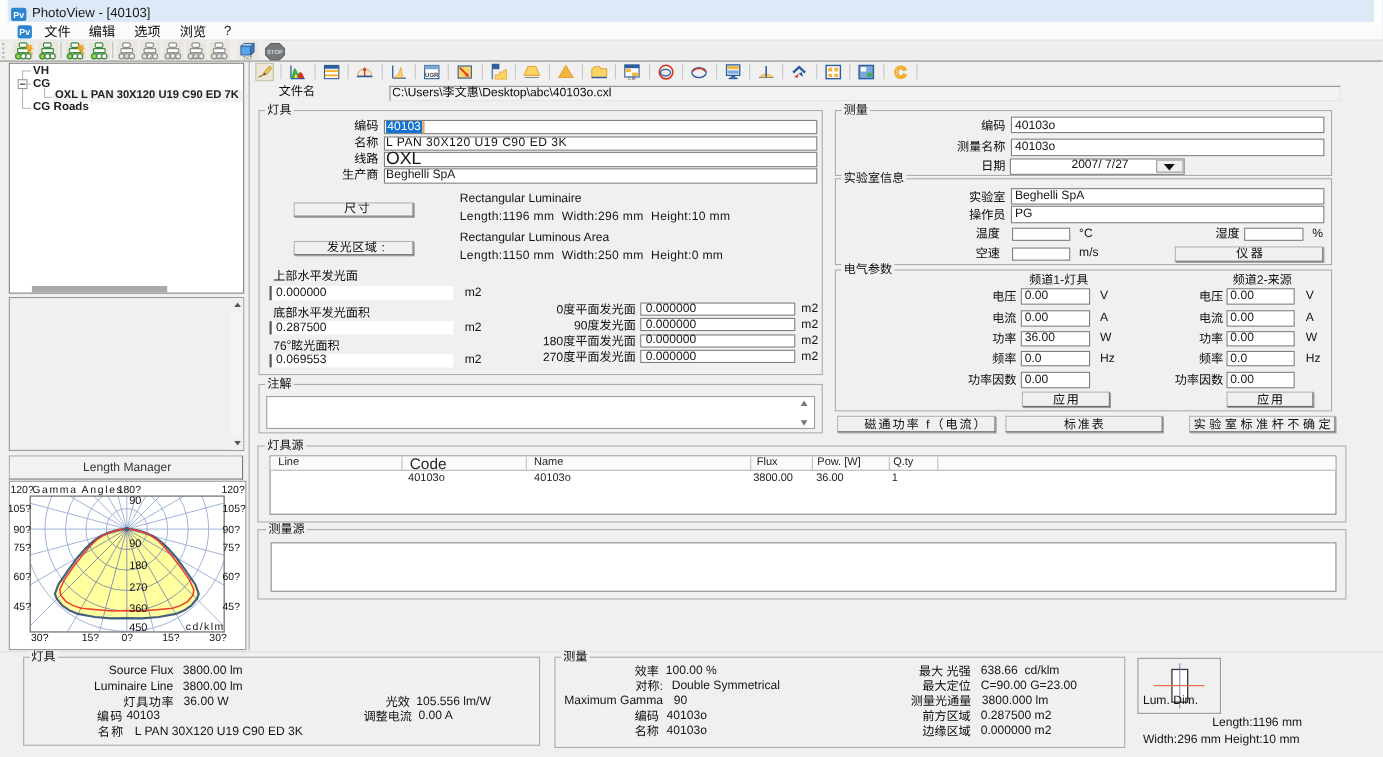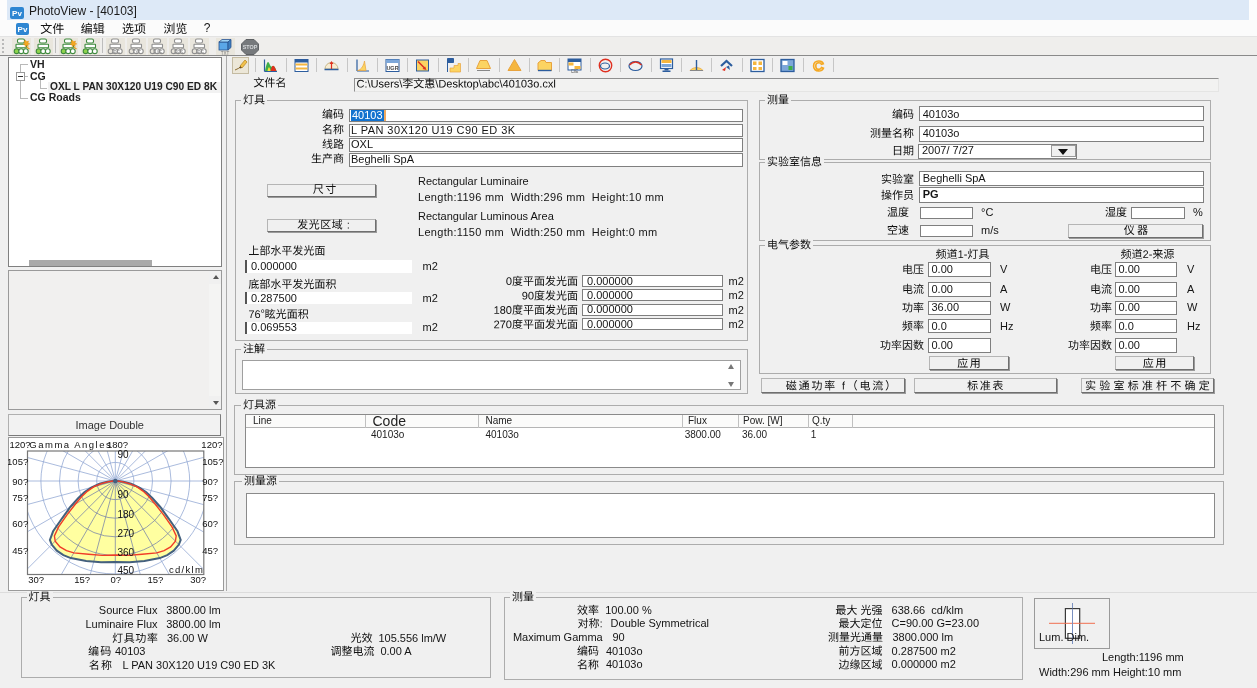--- a/index.html
+++ b/index.html
@@ -111,31 +111,31 @@
 <div style="position:absolute;left:20px;top:64px;width:8px;height:1px;background:#b9b9b9"></div>
 <div style="position:absolute;left:24px;top:75.5px;width:4px;height:1px;background:#b9b9b9"></div>
 <div style="position:absolute;left:16px;top:71.5px;width:9px;height:9px;background:#fff;border:1px solid #9a9a9a"></div>
 <div style="position:absolute;left:18px;top:75.5px;width:5px;height:1px;background:#333"></div>
 <div style="position:absolute;left:40px;top:79.5px;width:1px;height:8px;background:#b9b9b9"></div>
 <div style="position:absolute;left:40px;top:87.5px;width:7px;height:1px;background:#b9b9b9"></div>
 <div style="position:absolute;left:20px;top:97.5px;width:8px;height:1px;background:#b9b9b9"></div>
 <div style="position:absolute;left:48px;top:82px;width:173px;height:11px;background:#f2f2f2"></div>
 <div style="position:absolute;left:30.0px;top:59.1px;font-size:10.5px;font-weight:bold;color:#222;white-space:pre;line-height:10.5px;">VH</div>
 <div style="position:absolute;left:30.0px;top:70.6px;font-size:10.5px;font-weight:bold;color:#222;white-space:pre;line-height:10.5px;">CG</div>
-<div style="position:absolute;left:50.0px;top:82.4px;font-size:10.2px;font-weight:bold;color:#222;white-space:pre;line-height:10.2px;">OXL L PAN 30X120 U19 C90 ED 8K</div>
+<div style="position:absolute;left:50.0px;top:82.4px;font-size:10.2px;font-weight:bold;color:#222;white-space:pre;line-height:10.2px;">OXL L PAN 30X120 U19 C90 ED 7K</div>
 <div style="position:absolute;left:30.0px;top:92.1px;font-size:10.5px;font-weight:bold;color:#222;white-space:pre;line-height:10.5px;">CG Roads</div>
 <div style="position:absolute;left:29px;top:259.5px;width:123px;height:6px;background:#a9a9a9"></div>
 <div style="position:absolute;left:8px;top:270px;width:214px;height:140px;background:#f1f0ef;border:1px solid #9a9a9a"></div>
 <div style="position:absolute;left:209px;top:271px;width:12px;height:138px;background:#f4f4f3"></div>
 <div style="position:absolute;left:209px;top:271px;width:12px;height:13px;background:#f0f0f0"></div>
 <div style="position:absolute;left:212.5px;top:275px;width:0;height:0;border-left:3px solid transparent;border-right:3px solid transparent;border-bottom:4px solid #555"></div>
 <div style="position:absolute;left:209px;top:396px;width:12px;height:13px;background:#f0f0f0"></div>
 <div style="position:absolute;left:212.5px;top:401px;width:0;height:0;border-left:3px solid transparent;border-right:3px solid transparent;border-top:4px solid #555"></div>
 <div style="position:absolute;left:8px;top:414px;width:213px;height:22px;background:#f2f2f2;border:1px solid #b0b0b0;border-right-color:#7a7a7a;border-bottom-color:#7a7a7a"></div>
-<div style="position:absolute;left:75.5px;top:419.7px;font-size:11px;font-weight:normal;color:#333;white-space:pre;line-height:11px;">Image Double</div>
+<div style="position:absolute;left:75.5px;top:419.7px;font-size:11px;font-weight:normal;color:#333;white-space:pre;line-height:11px;">Length Manager</div>
 <div style="position:absolute;left:8px;top:437px;width:216px;height:153.5px;background:#fff;border:1px solid #9a9a9a"></div>
 <svg width="216" height="151" viewBox="0 0 216 151" style="position:absolute;left:8px;top:437px">
     <clipPath id="cb">
       <rect x="19.5" y="14" width="176.3" height="123.5"></rect>
     </clipPath>
     <clipPath id="cl">
       <path d="M109.8 44.0 L115.3 44.7 L123.1 46.8 L131.4 50.5 L138.3 55.3 L144.5 61.3 L152.3 70.0 L160.5 81.3 L169.5 94.3 L172.7 102.9 L170.9 107.6 L165.8 113.7 L159.2 118.1 L151.8 121.1 L136.4 123.9 L121.6 125.2 L107.3 125.0 L93.0 125.2 L78.2 123.9 L62.8 121.1 L55.4 118.1 L48.8 113.7 L43.7 107.6 L41.9 102.9 L45.1 94.3 L54.1 81.3 L62.3 70.0 L70.1 61.3 L76.3 55.3 L83.2 50.5 L91.5 46.8 L99.3 44.7 L104.8 44.0 Z"></path>
     </clipPath>
     <g clip-path="url(#cb)">
       <g stroke="#94aad4" stroke-width="0.8">
@@ -360,21 +360,21 @@
 <div style="position:absolute;left:235px;top:100px;width:513px;height:241px;border:1px solid #acacac;box-sizing:border-box"></div>
 <div style="position:absolute;left:241px;top:95px;width:26.0px;height:9px;background:#f0f0f0"></div>
 <div style="position:absolute;left:348.5px;top:108.6px;width:394.5px;height:13.5px;background:#fff;border:1px solid #7f7f7f"></div>
 <div style="position:absolute;left:348.5px;top:123.8px;width:394.5px;height:13.5px;background:#fff;border:1px solid #7f7f7f"></div>
 <div style="position:absolute;left:348.5px;top:138.4px;width:394.5px;height:13.5px;background:#fff;border:1px solid #7f7f7f"></div>
 <div style="position:absolute;left:348.5px;top:153px;width:394.5px;height:13.5px;background:#fff;border:1px solid #7f7f7f"></div>
 <div style="position:absolute;left:351px;top:109.7px;width:32.58837890625px;height:11px;background:#1272cf"></div>
 <div style="position:absolute;left:383.58837890625px;top:109.7px;width:2px;height:11px;background:#efa95f"></div>
 <div style="position:absolute;left:352.0px;top:109.7px;font-size:11px;font-weight:normal;color:#fff;white-space:pre;line-height:11px;">40103</div>
 <div style="position:absolute;left:351.0px;top:124.7px;font-size:11px;font-weight:normal;color:#141414;white-space:pre;line-height:11px;letter-spacing:0.45px;">L PAN 30X120 U19 C90 ED 3K</div>
-<div style="position:absolute;left:351.0px;top:139.2px;font-size:11px;font-weight:normal;color:#141414;white-space:pre;line-height:11px;">OXL</div>
+<div style="position:absolute;left:351.0px;top:139.2px;font-size:16px;font-weight:normal;color:#141414;white-space:pre;line-height:11px;">OXL</div>
 <div style="position:absolute;left:351.0px;top:153.7px;font-size:11px;font-weight:normal;color:#141414;white-space:pre;line-height:11px;">Beghelli SpA</div>
 <div style="position:absolute;left:267px;top:183.5px;width:109px;height:13px;background:#f0f0f0;border:1px solid #b5b5b5;border-right-color:#6f6f6f;border-bottom-color:#6f6f6f;box-shadow:1px 1px 0 #9a9a9a;box-sizing:border-box"></div>
 <div style="position:absolute;left:267px;top:219px;width:109px;height:13px;background:#f0f0f0;border:1px solid #b5b5b5;border-right-color:#6f6f6f;border-bottom-color:#6f6f6f;box-shadow:1px 1px 0 #9a9a9a;box-sizing:border-box"></div>
 <div style="position:absolute;left:418.0px;top:176.2px;font-size:11px;font-weight:normal;color:#141414;white-space:pre;line-height:11px;">Rectangular Luminaire</div>
 <div style="position:absolute;left:418.0px;top:191.7px;font-size:11px;font-weight:normal;color:#141414;white-space:pre;line-height:11px;letter-spacing:0.3px;">Length:1196 mm  Width:296 mm  Height:10 mm</div>
 <div style="position:absolute;left:418.0px;top:210.7px;font-size:11px;font-weight:normal;color:#141414;white-space:pre;line-height:11px;text-align:center;">Rectangular Luminous Area</div>
 <div style="position:absolute;left:418.0px;top:226.7px;font-size:11px;font-weight:normal;color:#141414;white-space:pre;line-height:11px;letter-spacing:0.3px;">Length:1150 mm  Width:250 mm  Height:0 mm</div>
 <div style="position:absolute;left:244.7px;top:260px;width:167.5px;height:12.6px;background:#fff"></div>
 <div style="position:absolute;left:244.7px;top:260px;width:2px;height:12.6px;background:#555"></div>
 <div style="position:absolute;left:251.0px;top:260.7px;font-size:11px;font-weight:normal;color:#141414;white-space:pre;line-height:11px;">0.000000</div>
@@ -428,29 +428,29 @@
 <div style="position:absolute;left:234px;top:481px;width:990px;height:64px;border:1px solid #acacac;box-sizing:border-box"></div>
 <div style="position:absolute;left:242px;top:476px;width:37.0px;height:9px;background:#f0f0f0"></div>
 <div style="position:absolute;left:245.9px;top:492.7px;width:969px;height:45.6px;background:#fff;border:1px solid #8a8a8a"></div>
 <div style="position:absolute;left:759px;top:100px;width:452px;height:60px;border:1px solid #acacac;box-sizing:border-box"></div>
 <div style="position:absolute;left:765px;top:95px;width:26.0px;height:9px;background:#f0f0f0"></div>
 <div style="position:absolute;left:918.7px;top:106.2px;width:285.3px;height:15px;background:#fff;border:1px solid #7f7f7f;box-sizing:border-box"></div>
 <div style="position:absolute;left:922.7px;top:109.2px;font-size:11px;font-weight:normal;color:#141414;white-space:pre;line-height:11px;">40103o</div>
 <div style="position:absolute;left:918.7px;top:126px;width:285.3px;height:15.8px;background:#fff;border:1px solid #7f7f7f;box-sizing:border-box"></div>
 <div style="position:absolute;left:922.7px;top:127.7px;font-size:11px;font-weight:normal;color:#141414;white-space:pre;line-height:11px;">40103o</div>
 <div style="position:absolute;left:917.9px;top:143.8px;width:159.5px;height:15px;background:#fff;border:1px solid #7f7f7f;box-sizing:border-box"></div>
-<div style="position:absolute;left:922.0px;top:145.2px;font-size:11px;font-weight:normal;color:#141414;white-space:pre;line-height:11px;">2007/ 7/27</div>
+<div style="position:absolute;left:974px;top:145.2px;font-size:11px;font-weight:normal;color:#141414;white-space:pre;line-height:11px;">2007/ 7/27</div>
 <div style="position:absolute;left:1051px;top:145.3px;width:25px;height:12px;background:#f0f0f0;border:1px solid #9a9a9a"></div>
 <div style="position:absolute;left:1058px;top:149px;width:0;height:0;border-left:5.5px solid transparent;border-right:5.5px solid transparent;border-top:6px solid #111"></div>
 <div style="position:absolute;left:759px;top:162px;width:452px;height:79px;border:1px solid #acacac;box-sizing:border-box"></div>
 <div style="position:absolute;left:765px;top:157px;width:59.0px;height:9px;background:#f0f0f0"></div>
 <div style="position:absolute;left:918.7px;top:170.5px;width:285.3px;height:15.5px;background:#fff;border:1px solid #7f7f7f;box-sizing:border-box"></div>
 <div style="position:absolute;left:922.7px;top:173.2px;font-size:11px;font-weight:normal;color:#141414;white-space:pre;line-height:11px;">Beghelli SpA</div>
 <div style="position:absolute;left:918.7px;top:187.4px;width:285.3px;height:15.5px;background:#fff;border:1px solid #7f7f7f;box-sizing:border-box"></div>
-<div style="position:absolute;left:922.7px;top:189.2px;font-size:11px;font-weight:bold;color:#141414;white-space:pre;line-height:11px;text-align:right;">PG</div>
+<div style="position:absolute;left:922.7px;top:189.2px;font-size:11px;font-weight:normal;color:#141414;white-space:pre;line-height:11px;text-align:right;">PG</div>
 <div style="position:absolute;left:920px;top:206.6px;width:53px;height:12px;background:#fff;border:1px solid #7f7f7f;box-sizing:border-box"></div>
 <div style="position:absolute;left:981.0px;top:206.7px;font-size:11px;font-weight:normal;color:#141414;white-space:pre;line-height:11px;">°C</div>
 <div style="position:absolute;left:1130.5px;top:206.6px;width:54px;height:12px;background:#fff;border:1px solid #7f7f7f;box-sizing:border-box"></div>
 <div style="position:absolute;left:1193.0px;top:206.7px;font-size:11px;font-weight:normal;color:#141414;white-space:pre;line-height:11px;">%</div>
 <div style="position:absolute;left:920px;top:224.7px;width:53px;height:12px;background:#fff;border:1px solid #7f7f7f;box-sizing:border-box"></div>
 <div style="position:absolute;left:981.0px;top:224.7px;font-size:11px;font-weight:normal;color:#141414;white-space:pre;line-height:11px;">m/s</div>
 <div style="position:absolute;left:1067.5px;top:223.5px;width:135.5px;height:14px;background:#f0f0f0;border:1px solid #b5b5b5;border-right-color:#6f6f6f;border-bottom-color:#6f6f6f;box-shadow:1px 1px 0 #9a9a9a;box-sizing:border-box"></div>
 <div style="position:absolute;left:759px;top:245px;width:452px;height:128.5px;border:1px solid #acacac;box-sizing:border-box"></div>
 <div style="position:absolute;left:765px;top:240px;width:48.0px;height:9px;background:#f0f0f0"></div>
 <div style="position:absolute;left:928px;top:262.3px;width:63px;height:14.6px;background:#fff;border:1px solid #7f7f7f;box-sizing:border-box"></div>
@@ -484,21 +484,21 @@
 <div style="position:absolute;left:929px;top:356px;width:80px;height:14px;background:#f0f0f0;border:1px solid #b5b5b5;border-right-color:#6f6f6f;border-bottom-color:#6f6f6f;box-shadow:1px 1px 0 #9a9a9a;box-sizing:border-box"></div>
 <div style="position:absolute;left:1115px;top:356px;width:79px;height:14px;background:#f0f0f0;border:1px solid #b5b5b5;border-right-color:#6f6f6f;border-bottom-color:#6f6f6f;box-shadow:1px 1px 0 #9a9a9a;box-sizing:border-box"></div>
 <div style="position:absolute;left:761px;top:378px;width:144px;height:15px;background:#f0f0f0;border:1px solid #b5b5b5;border-right-color:#6f6f6f;border-bottom-color:#6f6f6f;box-shadow:1px 1px 0 #9a9a9a;box-sizing:border-box"></div>
 <div style="position:absolute;left:914px;top:378px;width:142.5px;height:15px;background:#f0f0f0;border:1px solid #b5b5b5;border-right-color:#6f6f6f;border-bottom-color:#6f6f6f;box-shadow:1px 1px 0 #9a9a9a;box-sizing:border-box"></div>
 <div style="position:absolute;left:1080.5px;top:378px;width:133.7px;height:15px;background:#f0f0f0;border:1px solid #b5b5b5;border-right-color:#6f6f6f;border-bottom-color:#6f6f6f;box-shadow:1px 1px 0 #9a9a9a;box-sizing:border-box"></div>
 <div style="position:absolute;left:0px;top:591.5px;width:1257px;height:1px;background:#dcdcdc"></div>
 <div style="position:absolute;left:21px;top:597px;width:470px;height:81px;border:1px solid #acacac;box-sizing:border-box"></div>
 <div style="position:absolute;left:26.5px;top:592px;width:26.0px;height:9px;background:#f0f0f0"></div>
 <div style="position:absolute;left:98.8px;top:605.2px;font-size:11px;font-weight:normal;color:#141414;white-space:pre;line-height:11px;">Source Flux</div>
 <div style="position:absolute;left:166.2px;top:605.2px;font-size:11px;font-weight:normal;color:#141414;white-space:pre;line-height:11px;">3800.00 lm</div>
-<div style="position:absolute;left:85.4px;top:618.7px;font-size:11px;font-weight:normal;color:#141414;white-space:pre;line-height:11px;">Luminaire Flux</div>
+<div style="position:absolute;left:85.4px;top:618.7px;font-size:11px;font-weight:normal;color:#141414;white-space:pre;line-height:11px;">Luminaire Line</div>
 <div style="position:absolute;left:166.2px;top:618.7px;font-size:11px;font-weight:normal;color:#141414;white-space:pre;line-height:11px;">3800.00 lm</div>
 <div style="position:absolute;left:166.9px;top:632.7px;font-size:11px;font-weight:normal;color:#141414;white-space:pre;line-height:11px;">36.00 W</div>
 <div style="position:absolute;left:114.9px;top:645.7px;font-size:11px;font-weight:normal;color:#141414;white-space:pre;line-height:11px;">40103</div>
 <div style="position:absolute;left:122.5px;top:659.7px;font-size:11px;font-weight:normal;color:#141414;white-space:pre;line-height:11px;">L PAN 30X120 U19 C90 ED 3K</div>
 <div style="position:absolute;left:378.4px;top:632.5px;font-size:11px;font-weight:normal;color:#141414;white-space:pre;line-height:11px;">105.556 lm/W</div>
 <div style="position:absolute;left:380.4px;top:645.7px;font-size:11px;font-weight:normal;color:#141414;white-space:pre;line-height:11px;">0.00 A</div>
 <div style="position:absolute;left:504px;top:597px;width:519px;height:83px;border:1px solid #acacac;box-sizing:border-box"></div>
 <div style="position:absolute;left:510px;top:592px;width:26.0px;height:9px;background:#f0f0f0"></div>
 <div style="position:absolute;left:605.2px;top:604.7px;font-size:11px;font-weight:normal;color:#141414;white-space:pre;line-height:11px;">100.00 %</div>
 <div style="position:absolute;left:610.6px;top:618.0px;font-size:11px;font-weight:normal;color:#141414;white-space:pre;line-height:11px;">Double Symmetrical</div>

